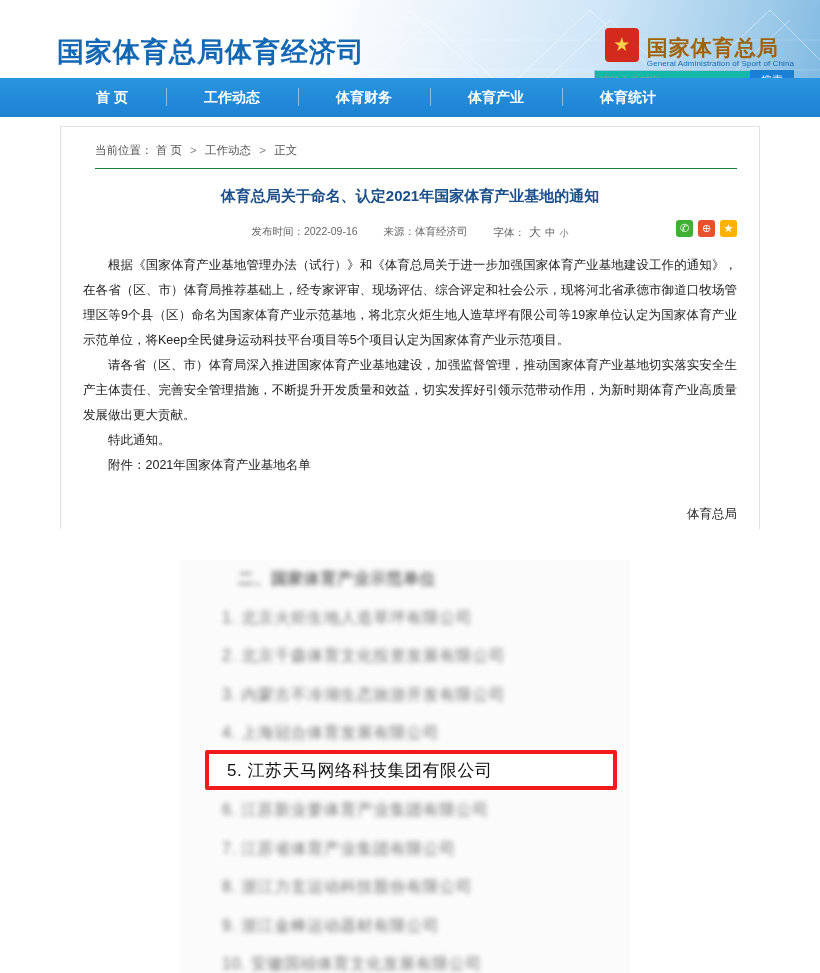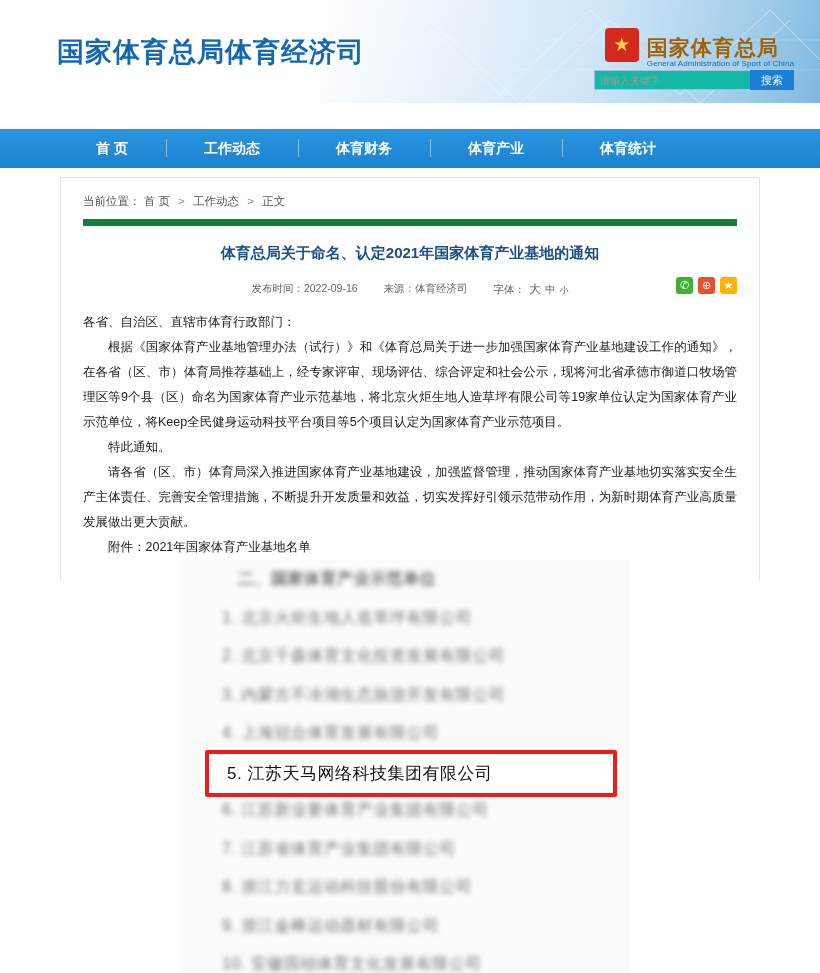--- a/index.html
+++ b/index.html
@@ -10,21 +10,21 @@
     background: #ffffff;
     font-family: "Liberation Sans", "DejaVu Sans", sans-serif;
     color: #333;
     overflow: hidden;
     position: relative;
   }
 
   
   .header {
     position: relative;
-    height: 129px;
+    height: 78px;
     background: #ffffff;
     overflow: hidden;
   }
   .header-bg {
     position: absolute;
     right: 0; top: 0;
     width: 500px; height: 103px;
     background: linear-gradient(105deg, #ffffff 0%, #eaf3fb 25%, #cfe6f7 55%, #9ecbe9 85%, #7fb8e0 100%);
   }
   .header-bg svg { position: absolute; inset: 0; opacity: .5; }
@@ -137,22 +137,23 @@
     border: 1px solid #e2e2e2;
     border-bottom: none;
     padding: 16px 22px 0;
     height: 403px;
     overflow: hidden;
   }
   .breadcrumb {
     font-size: 11.5px;
     color: #555;
     padding-bottom: 10px;
-    border-bottom: 7px solid #15803d;
+    border-bottom: 1px solid #15803d;
     margin-bottom: 16px;
+    margin-left: 12px;
   }
   .breadcrumb a { color: #555; text-decoration: none; }
   .breadcrumb .sep { margin: 0 5px; color: #888; }
   .art-title {
     text-align: center;
     font-size: 15px;
     font-weight: bold;
     color: #1a4f8a;
     line-height: 1.5;
     margin-bottom: 16px;
@@ -226,21 +227,21 @@
   }
   .list-image .li-row.head {
     padding-left: 58px;
     font-weight: bold;
   }
   .highlight-box {
     position: absolute;
     left: 25px;
     top: 190px;
     width: 412px;
-    height: 47px;
+    height: 40px;
     border: 4px solid #f21b1b;
     background: #fff;
     border-radius: 2px;
     display: flex;
     align-items: center;
     padding-left: 18px;
     font-size: 17px;
     color: #111;
     letter-spacing: .5px;
   }
@@ -307,24 +308,23 @@
       <span class="fs fs-s">小</span>
     </span>
     <span class="share">
       <span class="sh-wechat">✆</span>
       <span class="sh-weibo">⊕</span>
       <span class="sh-star">★</span>
     </span>
   </div>
 
   <div class="art-body">
-    <p>各省、自治区、直辖市体育行政部门：</p>
     <p class="indent2">根据《国家体育产业基地管理办法（试行）》和《体育总局关于进一步加强国家体育产业基地建设工作的通知》，在各省（区、市）体育局推荐基础上，经专家评审、现场评估、综合评定和社会公示，现将河北省承德市御道口牧场管理区等9个县（区）命名为国家体育产业示范基地，将北京火炬生地人造草坪有限公司等19家单位认定为国家体育产业示范单位，将Keep全民健身运动科技平台项目等5个项目认定为国家体育产业示范项目。</p>
+    <p class="indent2">请各省（区、市）体育局深入推进国家体育产业基地建设，加强监督管理，推动国家体育产业基地切实落实安全生产主体责任、完善安全管理措施，不断提升开发质量和效益，切实发挥好引领示范带动作用，为新时期体育产业高质量发展做出更大贡献。</p>
     <p class="indent2">特此通知。</p>
-    <p class="indent2">请各省（区、市）体育局深入推进国家体育产业基地建设，加强监督管理，推动国家体育产业基地切实落实安全生产主体责任、完善安全管理措施，不断提升开发质量和效益，切实发挥好引领示范带动作用，为新时期体育产业高质量发展做出更大贡献。</p>
     <p class="indent2">附件：2021年国家体育产业基地名单</p>
   </div>
 
   <div class="sign">
     <div>体育总局</div>
 
   </div>
 </div>
 
 <div class="list-image">

